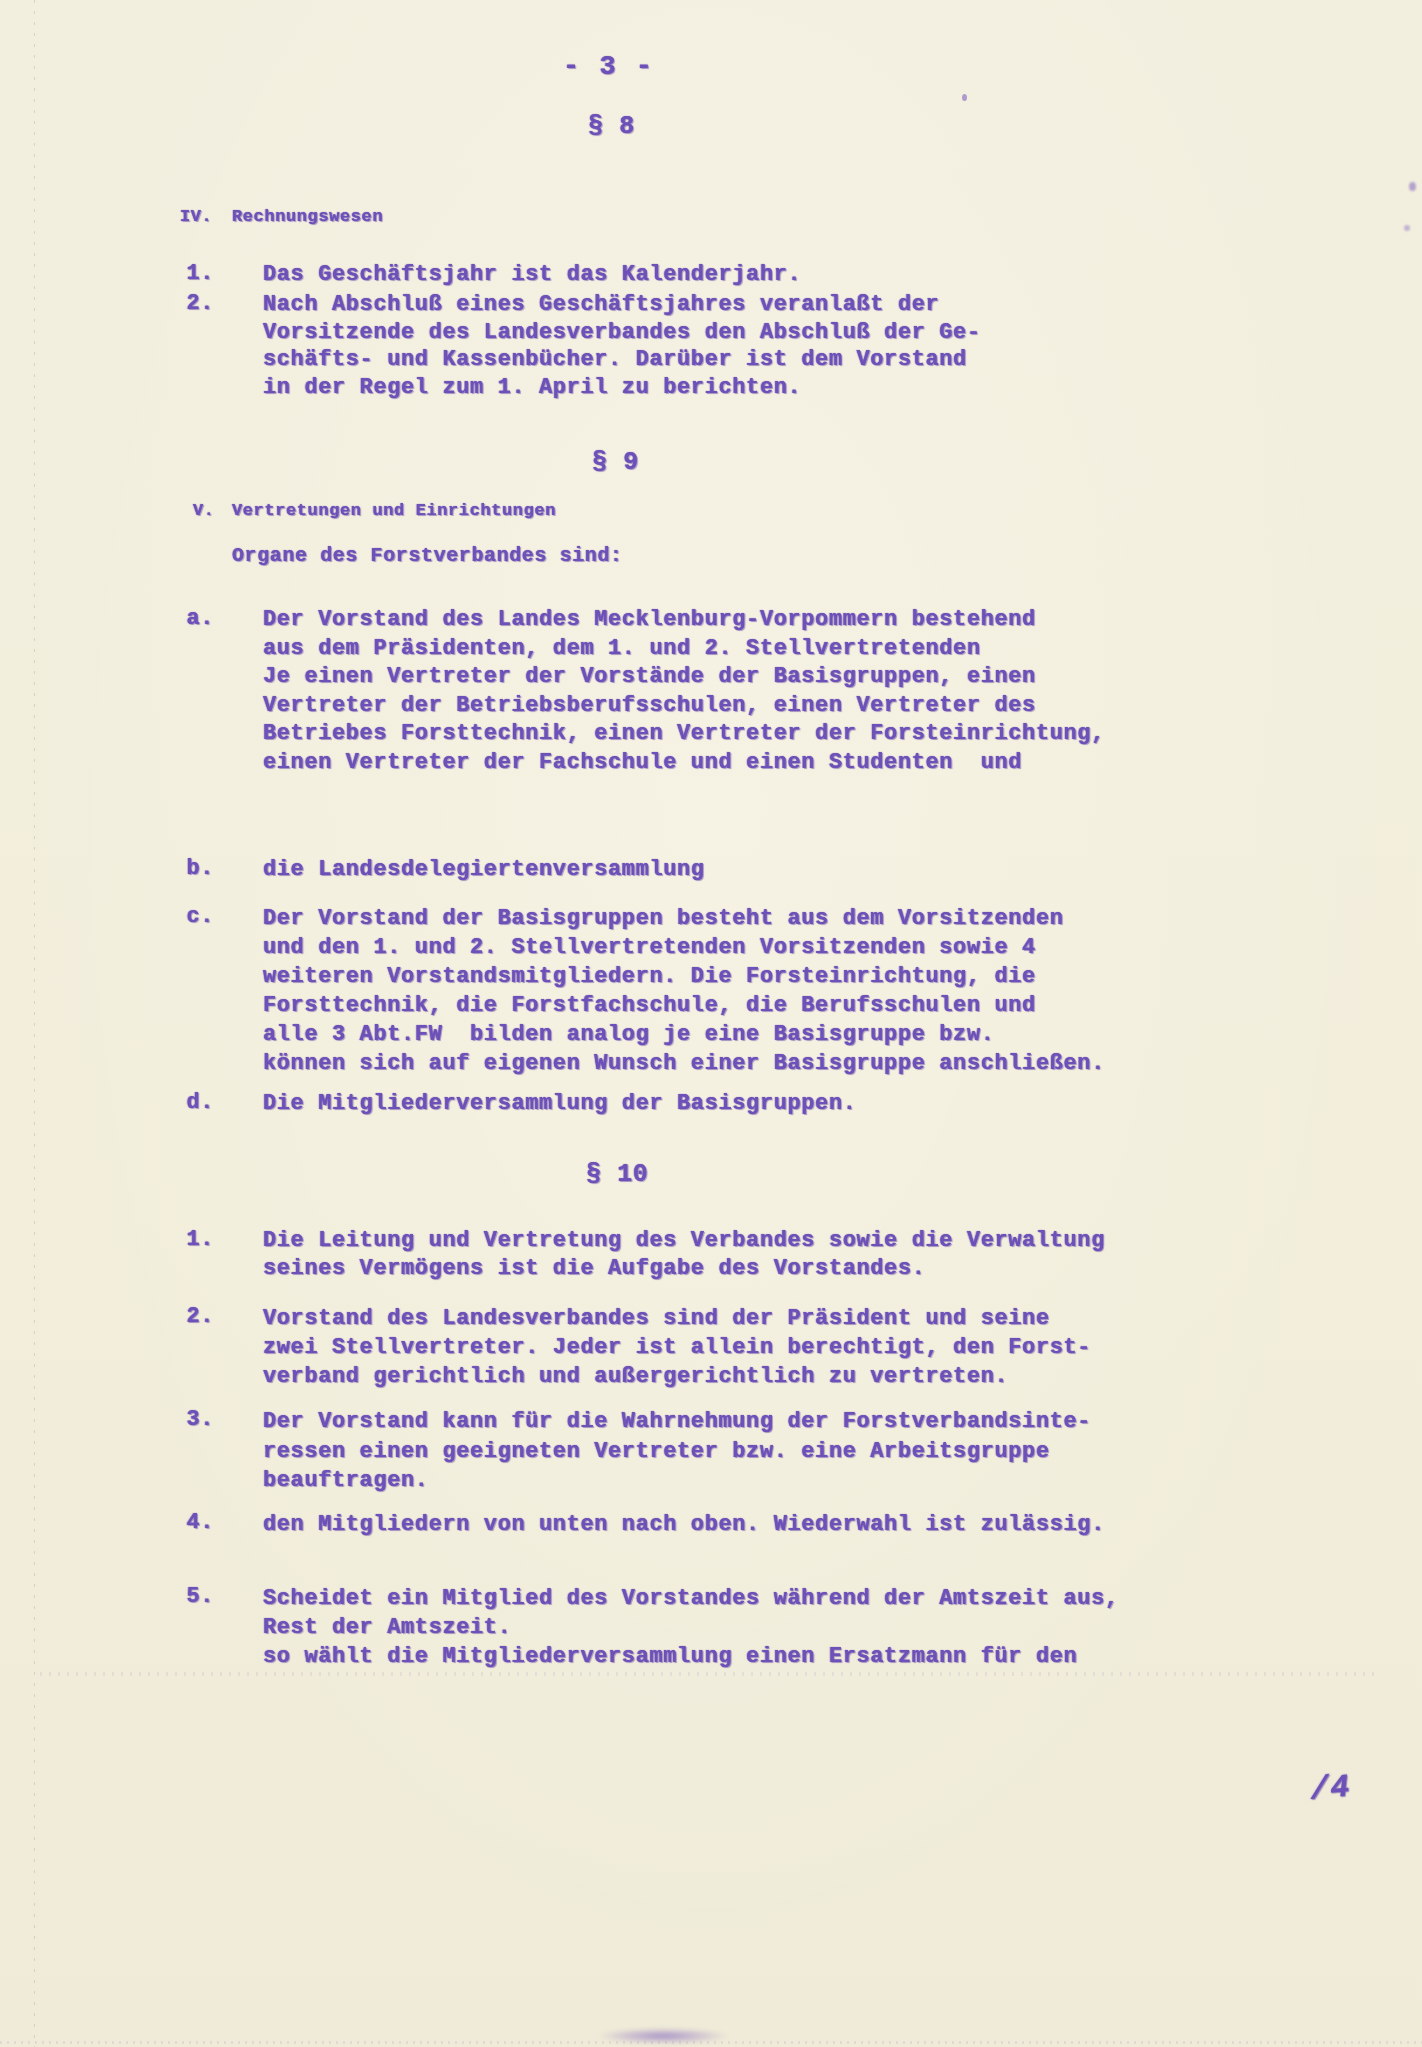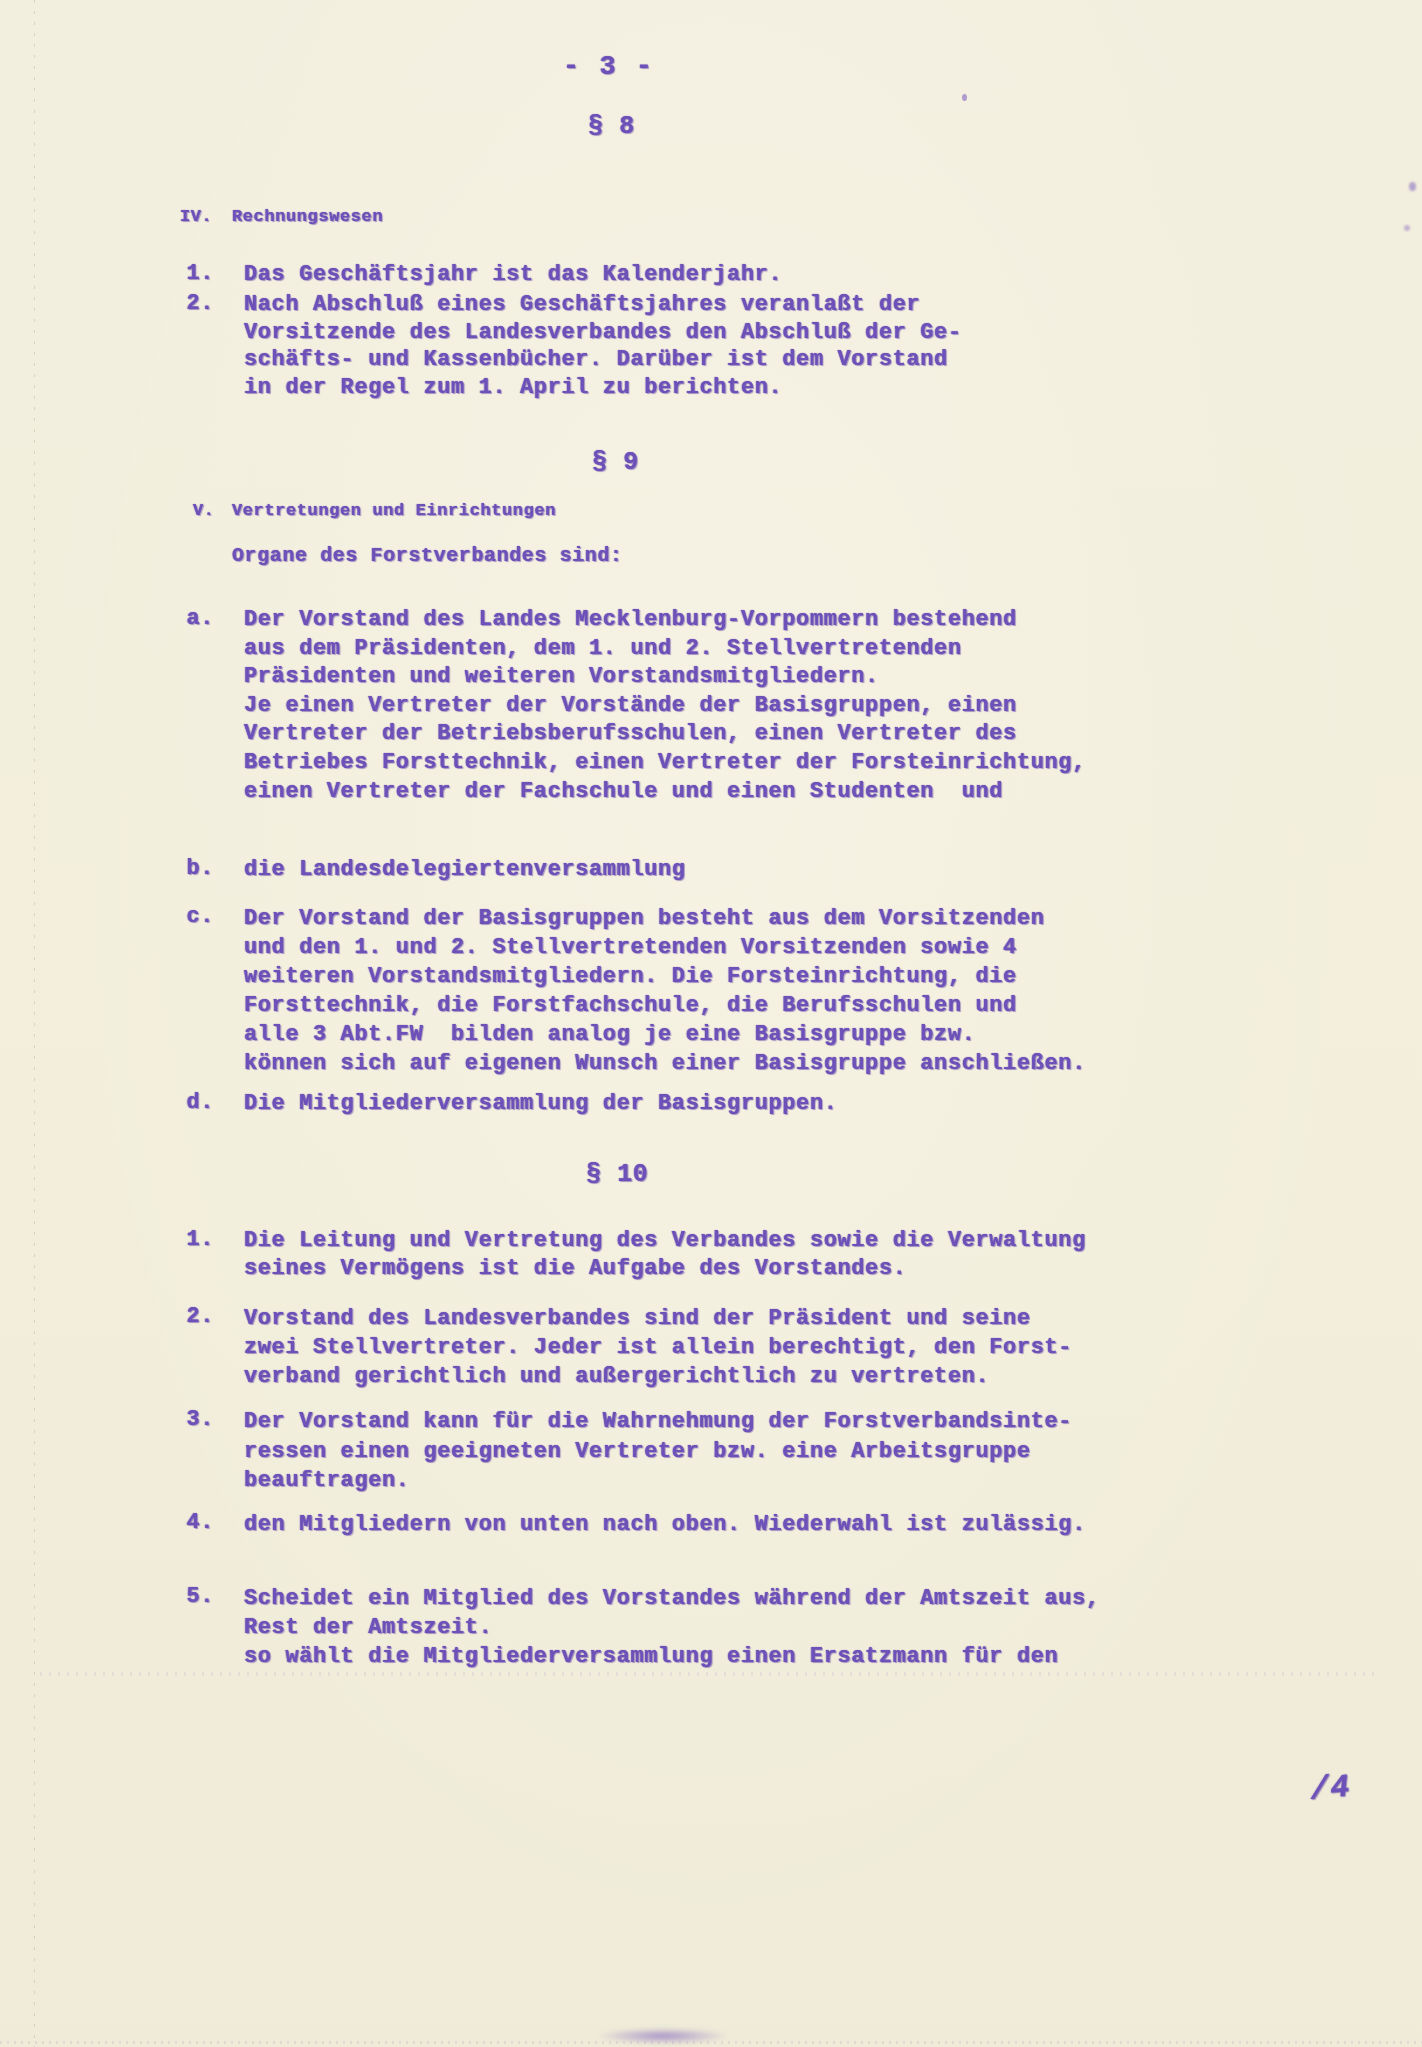--- a/index.html
+++ b/index.html
@@ -23,21 +23,21 @@
       1.2px 0.9px 0.9px rgba(86,58,158,0.45),
       -0.8px -0.4px 0.8px rgba(109,80,184,0.32);
   }
   .abs{position:absolute;}
   .center-head{font-size:25px;line-height:1.2;}
   .pagenum{font-size:27px;letter-spacing:2px;}
   .roman{font-size:17px;line-height:27px;}
   .subtitle{font-size:20px;line-height:27px;}
   .item{position:absolute;left:180px;font-size:22px;}
   .item .marker{position:absolute;left:0;top:0;width:34px;text-align:right;display:inline-block;}
-  .item .lines{margin-left:64px;font-family:Liberation Mono, monospace;}
+  .item .lines{margin-left:83px;font-family:Liberation Mono, monospace;}
   .line{white-space:pre;}
   .footmark{
     font-size:32px;font-style:italic;transform:rotate(-5deg);
     letter-spacing:1px;
     text-shadow:0 0 1.5px rgba(109,80,184,0.9),1px 1px 1px rgba(86,58,158,0.5);
   }
   
   .fold-line{
     position:absolute;left:34px;top:0;width:1px;height:100%;
     background:repeating-linear-gradient(180deg,rgba(150,140,120,0.28) 0 3px,rgba(0,0,0,0) 3px 11px);
@@ -111,21 +111,20 @@
 
   <div class="abs ink roman" style="left:193px;top:497px">V.</div>
   <div class="abs ink roman" style="left:232px;top:497px">Vertretungen und Einrichtungen</div>
   <div class="abs ink subtitle" style="left:232px;top:542px">Organe des Forstverbandes sind:</div>
 
   <div class="item ink" style="top:606px">
     <span class="marker">a.</span>
     <div class="lines" style="line-height:28.6px">
       <div class="line">Der Vorstand des Landes Mecklenburg-Vorpommern bestehend</div>
       <div class="line">aus dem Präsidenten, dem 1. und 2. Stellvertretenden</div>
-      <div class="line">Präsidenten und weiteren Vorstandsmitgliedern.</div>
       <div class="line">Je einen Vertreter der Vorstände der Basisgruppen, einen</div>
       <div class="line">Vertreter der Betriebsberufsschulen, einen Vertreter des</div>
       <div class="line">Betriebes Forsttechnik, einen Vertreter der Forsteinrichtung,</div>
       <div class="line">einen Vertreter der Fachschule und einen Studenten  und</div>
     </div>
   </div>
 
   <div class="item ink" style="top:856px">
     <span class="marker">b.</span>
     <div class="lines" style="line-height:28px">

